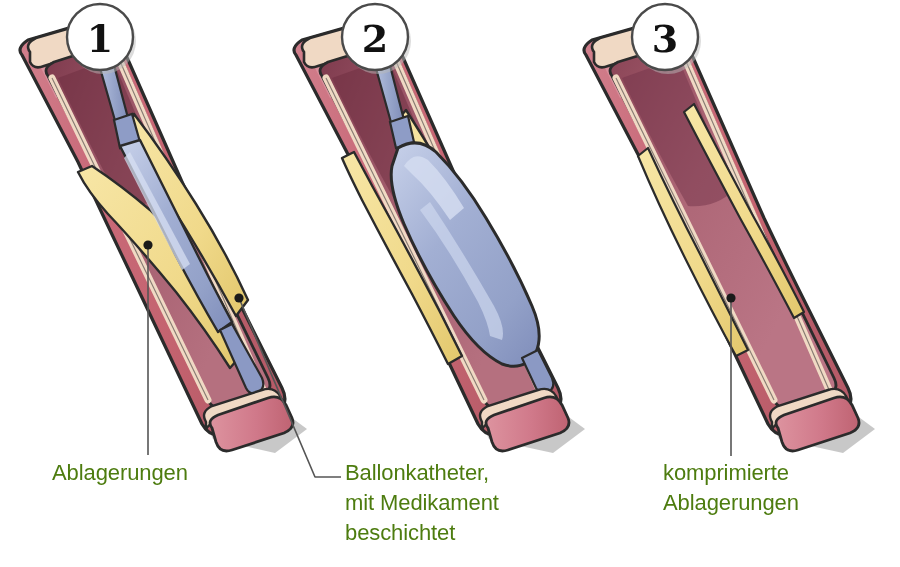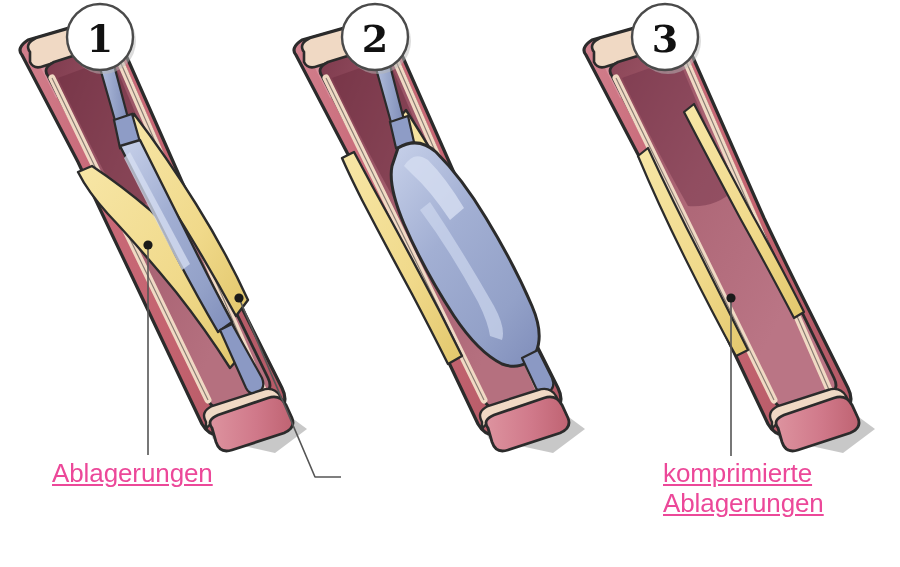--- a/index.html
+++ b/index.html
@@ -16,27 +16,26 @@
     font-family: "Liberation Sans", sans-serif;
   }
   #art {
     position: absolute;
     left: 0; top: 0;
     width: 900px;
     height: 567px;
   }
   .caption {
     position: absolute;
-    color: #ec4899;
+    color: #4d7c0f;
     font-family: "Liberation Sans", sans-serif;
-    font-size: 26px;
+    font-size: 22px;
     line-height: 30px;
     white-space: pre-line;
     letter-spacing: -0.1px;
-    text-decoration: underline;
   }
   #cap-deposits   { left: 52px;  top: 458px; }
   #cap-balloon    { left: 345px; top: 458px; }
   #cap-compressed { left: 663px; top: 458px; }
   .badge-num {
     font-family: "DejaVu Serif", serif;
     font-weight: bold;
     font-size: 38px;
     fill: #111111;
   }
@@ -244,16 +243,19 @@
       <text class="badge-num" x="375" y="52" text-anchor="middle">2</text>
     </g>
     <g>
       <circle cx="665" cy="37" r="33" fill="#b9b9b9" opacity="0.5" transform="translate(3,4)"></circle>
       <circle cx="665" cy="37" r="33" fill="#ffffff" stroke="#4a4a4a" stroke-width="2.4"></circle>
       <text class="badge-num" x="665" y="52" text-anchor="middle">3</text>
     </g>
   </svg>
 
   <div class="caption" id="cap-deposits">Ablagerungen</div>
+  <div class="caption" id="cap-balloon">Ballonkatheter,
+mit Medikament
+beschichtet</div>
   <div class="caption" id="cap-compressed">komprimierte
 Ablagerungen</div>
 
 </div>
 
 </body></html>

